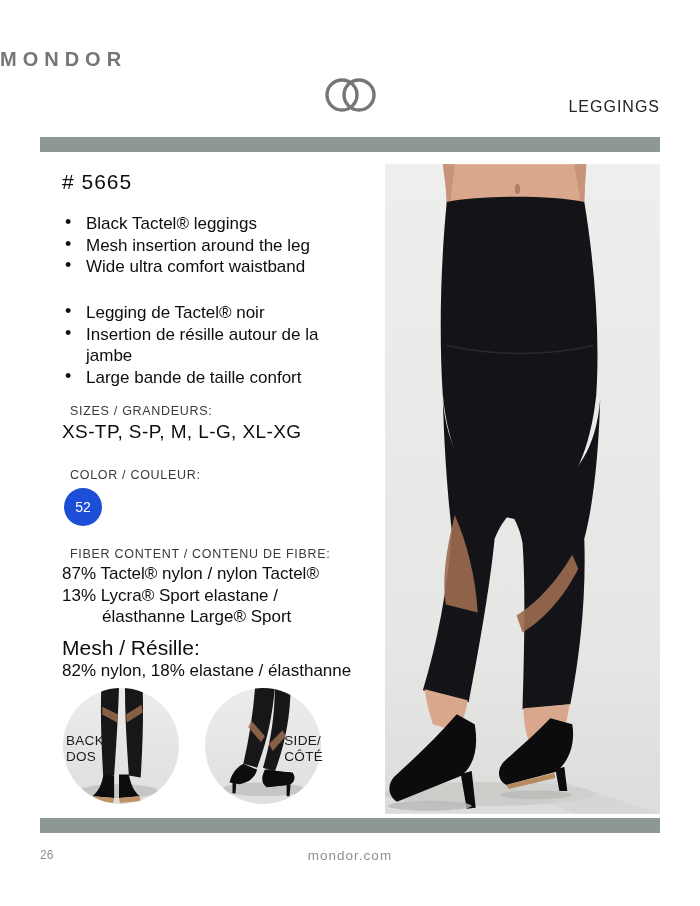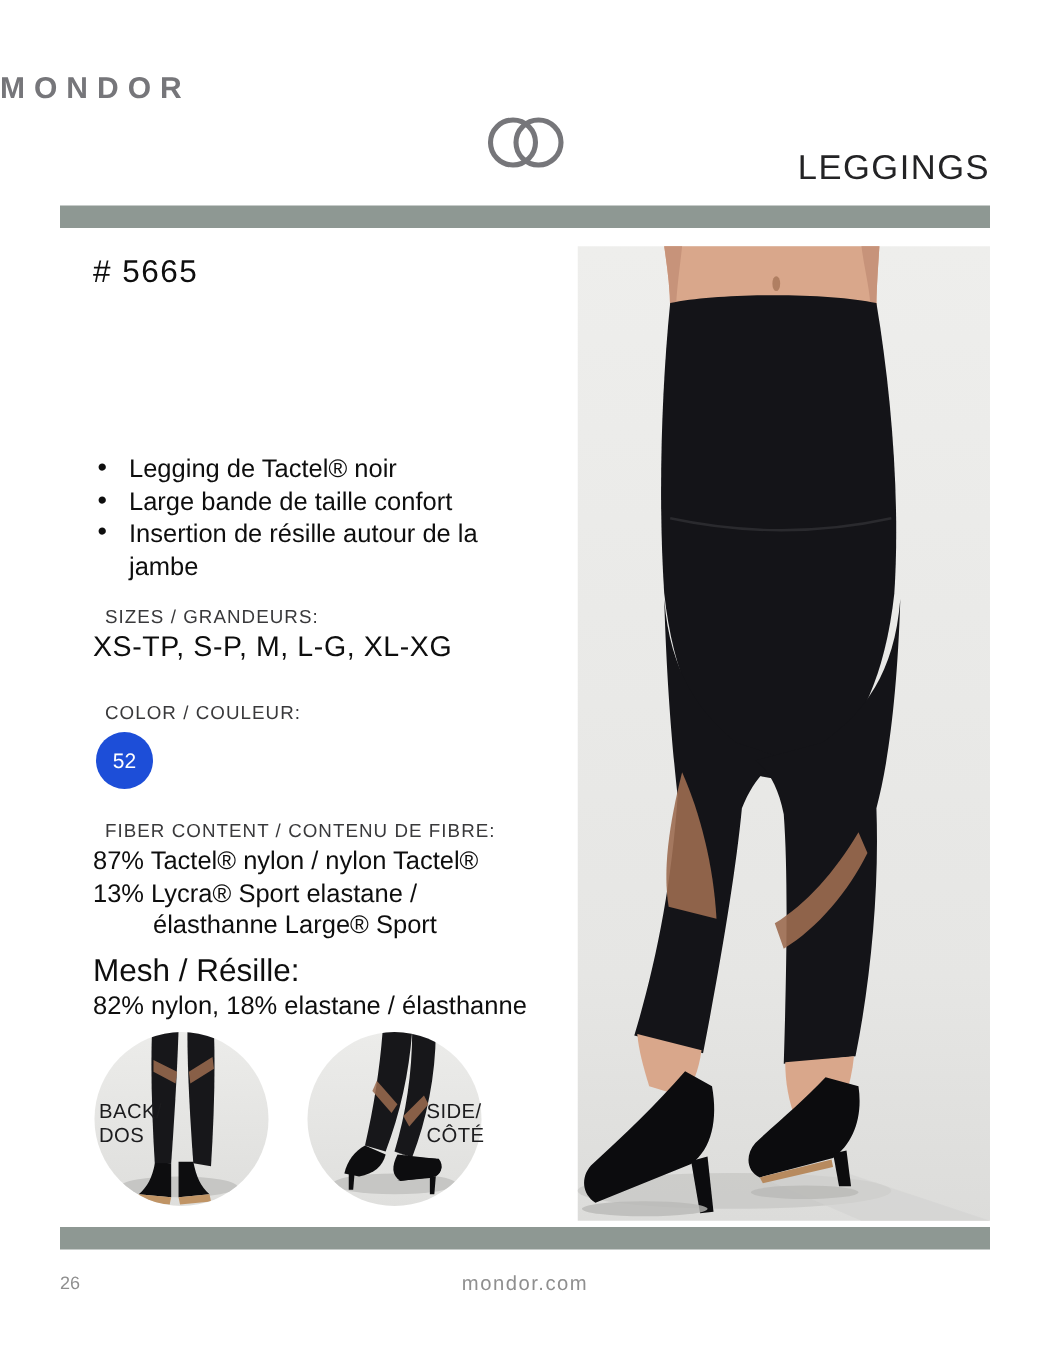--- a/index.html
+++ b/index.html
@@ -7,21 +7,21 @@
     position:relative; width:700px; height:906px; background:#ffffff;
     font-family:"Liberation Sans", sans-serif; color:#111; overflow:hidden;
   }
   
   .brand {
     position:absolute; top:48px; left:0; width:700px; 
     font-size:20px; letter-spacing:6px; color:#76767a; font-weight:bold;
   }
   .brand-circles { position:absolute; top:74px; left:318px; }
   .category {
-    position:absolute; top:98px; right:40px; font-size:23px; letter-spacing:1px;
+    position:absolute; top:98px; right:40px; font-size:16px; letter-spacing:1px;
     color:#232325; font-weight:normal;text-align:right;
   }
   .bar { position:absolute; left:40px; width:620px; height:15px; background:#8e9893; }
   .top-bar { top:137px; }
   .bottom-bar { top:818px; }
 
   
   .sku { position:absolute; left:62px; top:170px; font-size:21px; letter-spacing:1px; color:#0e0e0e; }
   ul.bullets { position:absolute; left:62px; margin:0; padding:0; list-style:none; width:292px; font-size:17px; line-height:21.5px; color:#0e0e0e; }
   ul.bullets li { position:relative; padding-left:24px; }
@@ -69,25 +69,30 @@
       <circle cx="24" cy="21" r="15" fill="none" stroke="#76767a" stroke-width="3.4"></circle>
       <circle cx="41" cy="21" r="15" fill="none" stroke="#76767a" stroke-width="3.4"></circle>
     </svg>
   </span>
   <div class="category">LEGGINGS</div>
 
   <div class="bar top-bar"></div>
 
   <div class="sku"># 5665</div>
 
+  <ul class="bullets bullets-en">
+    <li>Black Tactel® leggings</li>
+    <li>Mesh insertion around the leg</li>
+    <li>Wide ultra comfort waistband</li>
+  </ul>
 
   <ul class="bullets bullets-fr">
     <li>Legging de Tactel® noir</li>
+    <li>Insertion de résille autour de la jambe</li>
     <li>Large bande de taille confort</li>
-    <li>Insertion de résille autour de la jambe</li>
   </ul>
 
   <div class="field-label sizes-label">SIZES / GRANDEURS:</div>
   <div class="sizes-value">XS-TP, S-P, M, L-G, XL-XG</div>
 
   <div class="field-label color-label">COLOR / COULEUR:</div>
   <div class="swatch">
     <span>52</span>
   </div>
 

